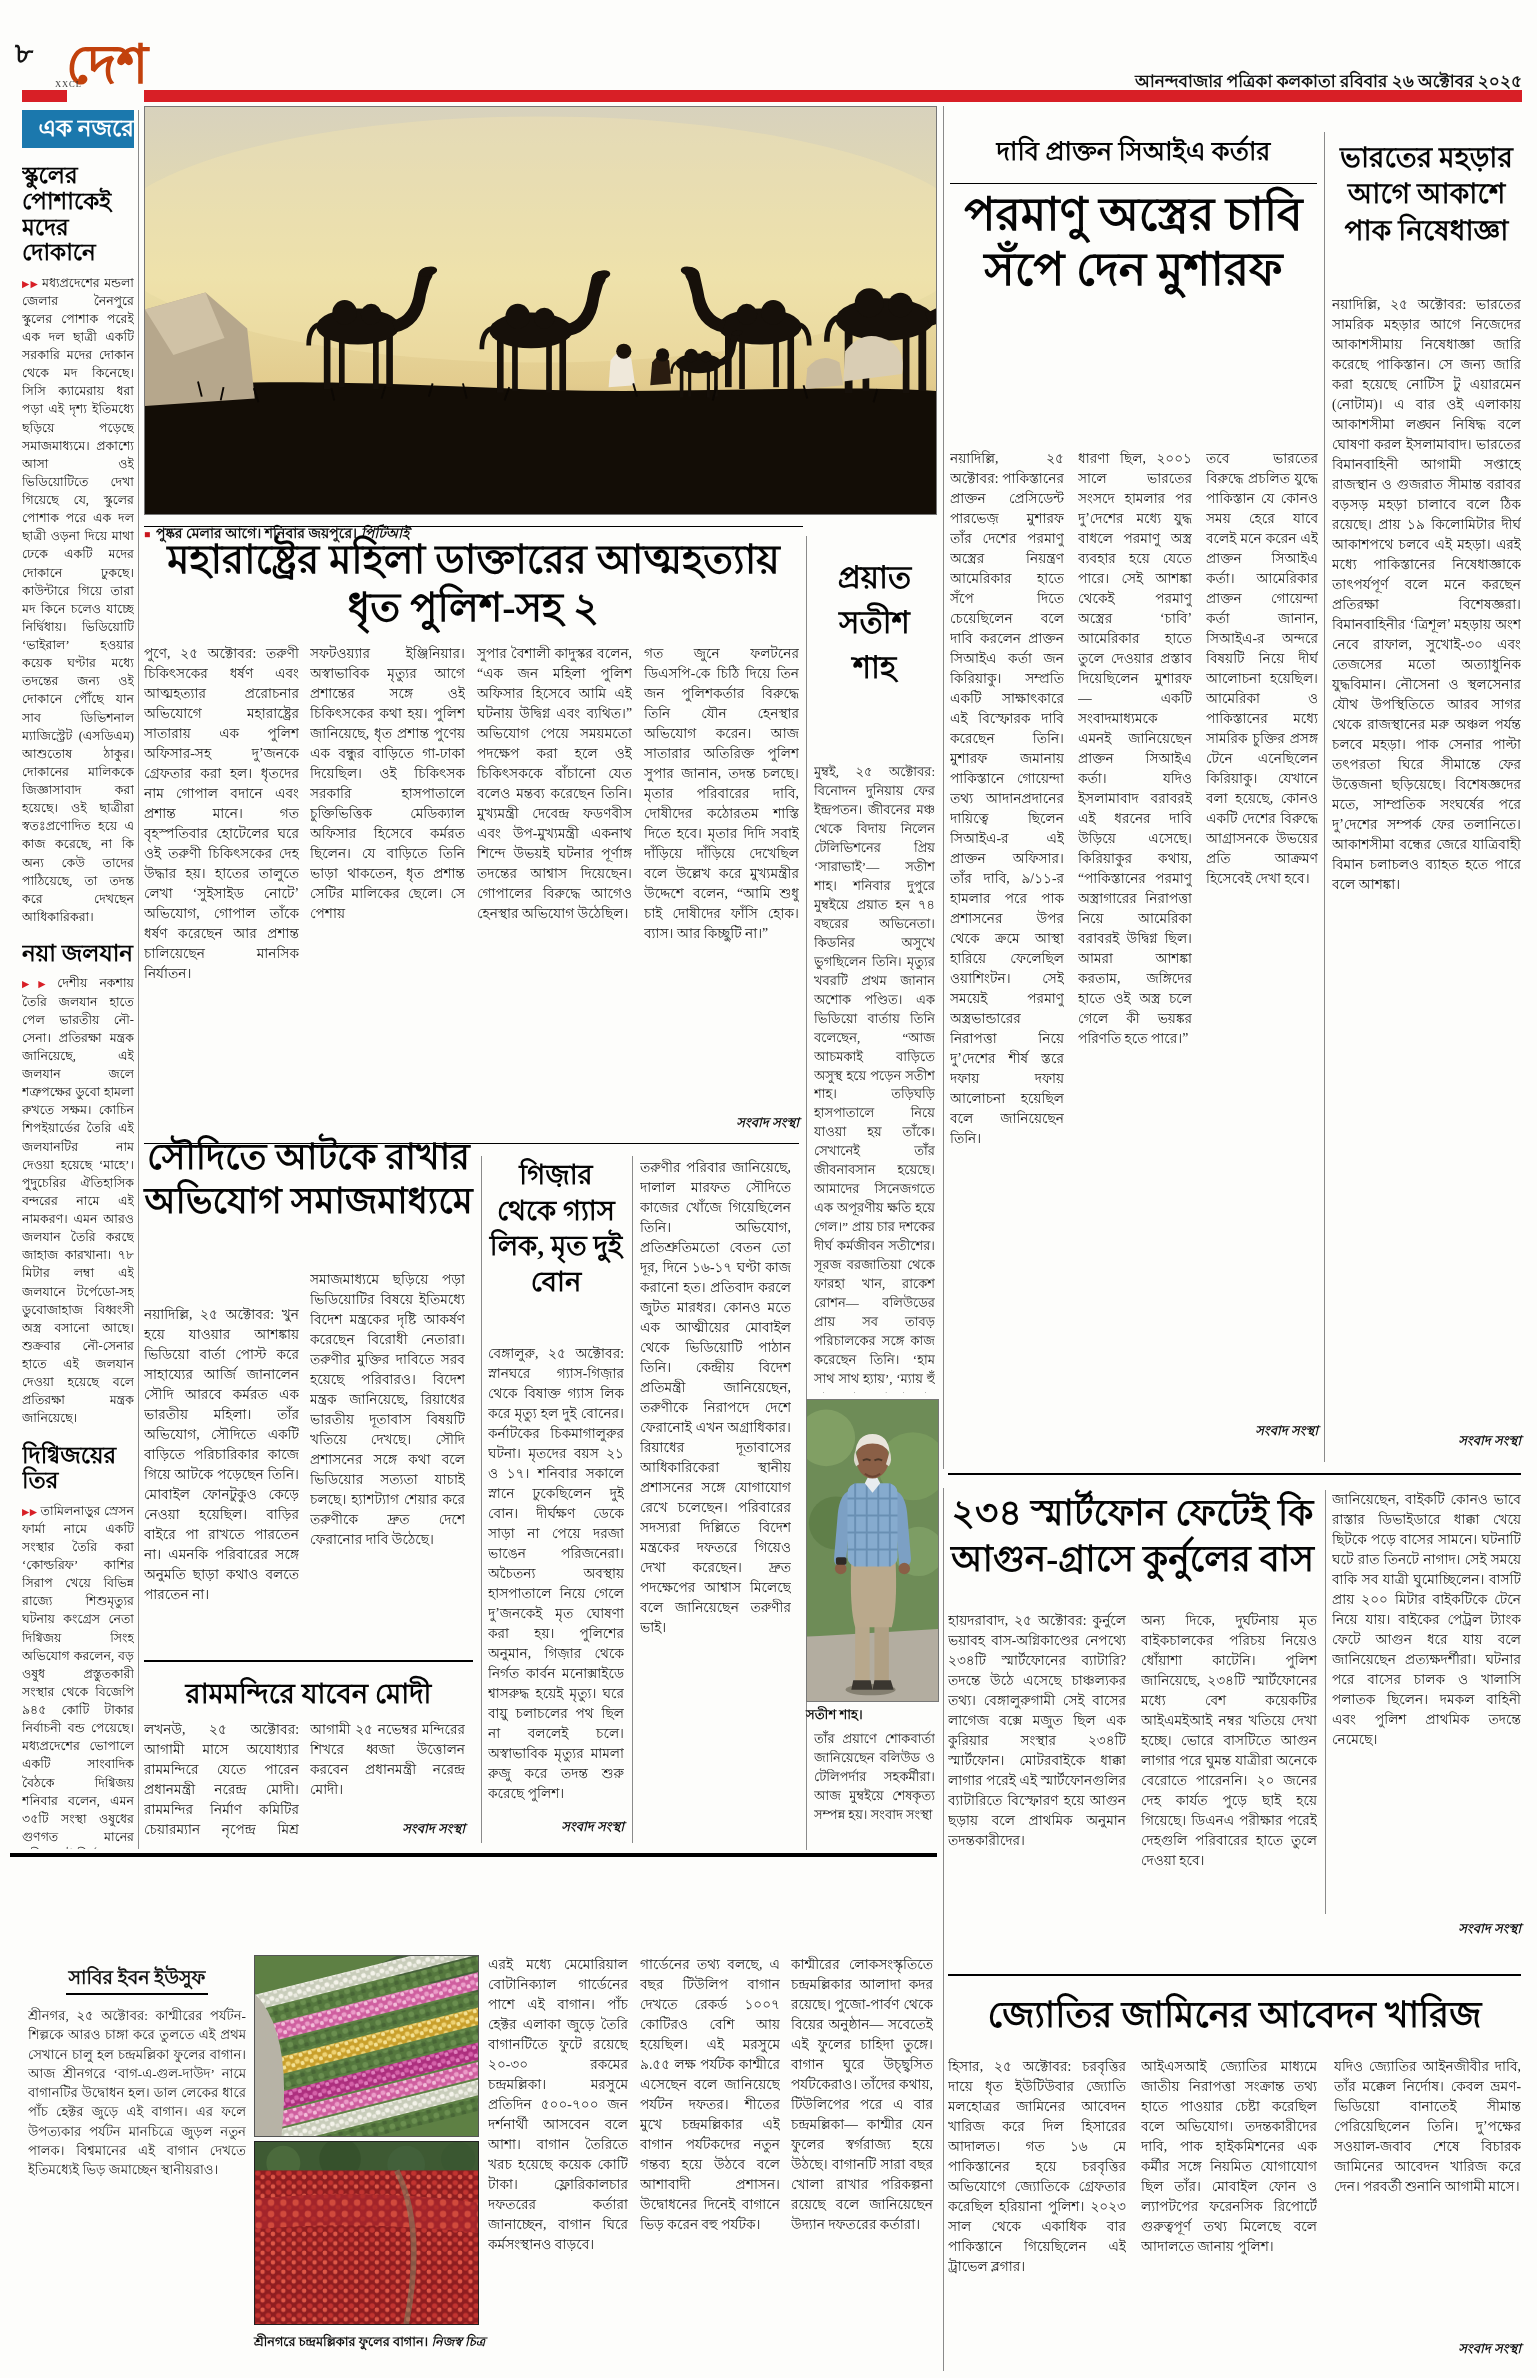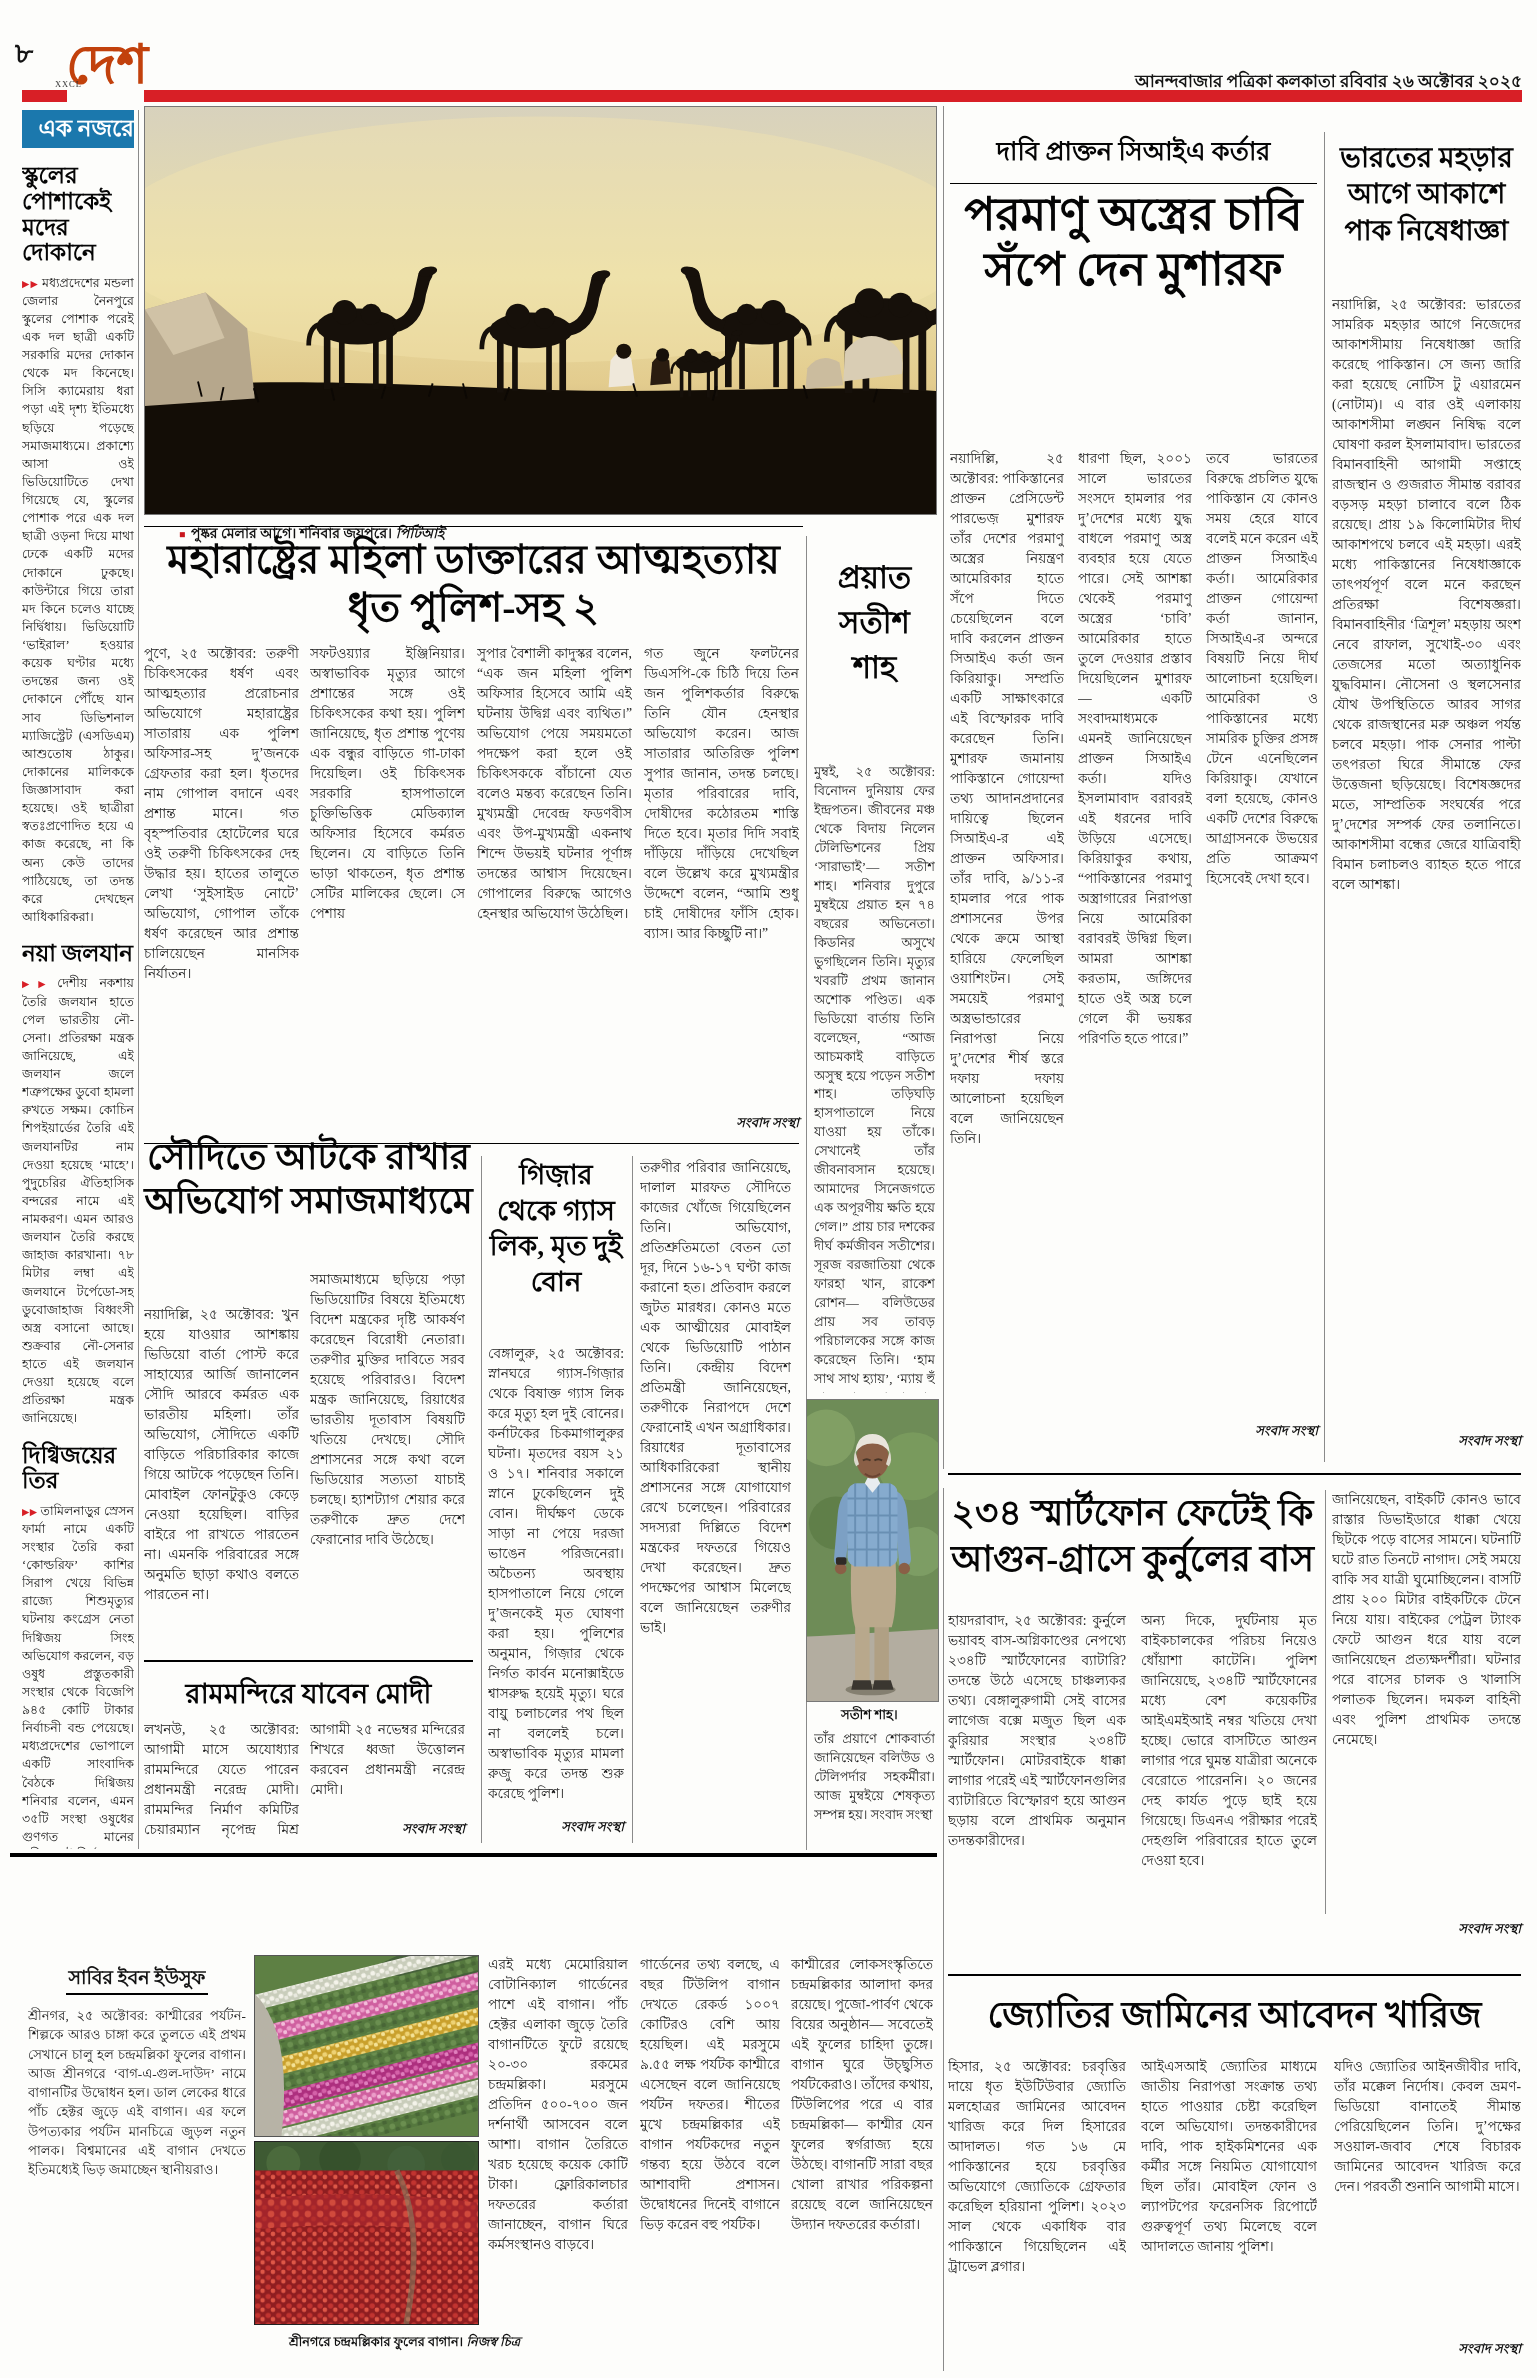--- a/index.html
+++ b/index.html
@@ -4,21 +4,21 @@
 <style>
   html,body{margin:0;padding:0;background:#e9e9e9;}
   #paper{position:relative;width:1538px;height:2378px;background:#fdfdfb;margin:0 auto;
          font-family:"Liberation Serif","DejaVu Serif",serif;color:#141414;overflow:hidden;}
   .abs{position:absolute;}
   .hl{font-weight:bold;color:#050505;text-align:center;}
   .txt{font-size:13.7px;line-height:1.46;text-align:justify;overflow:hidden;color:#1c1c1c;}
   .sign{font-style:italic;font-weight:bold;text-align:right;font-size:13.2px;}
   .vr{position:absolute;width:0.9px;background:#8a8a8a;}
   .hr{position:absolute;background:#000;}
-  .cap{font-weight:600;font-size:14px;color:#111;margin-left:35px;}
+  .cap{font-weight:600;font-size:14px;color:#111;}
   .cap .sq{color:#c9161d;font-size:10.4px;margin-right:5.7px;}
   .cap i{font-style:italic;}
   svg{display:block;}
   
   #h-pagenum{left:15px;top:32px;font-size:28px;font-weight:bold;}
   #h-masthead{left:66px;top:38px;font-size:54px;font-weight:bold;color:#c2410c;line-height:1;}
   #h-edition{left:55px;top:79px;font-size:8.5px;letter-spacing:0.9px;color:#333;}
   #h-bar-a{left:22px;top:90px;width:45px;height:12.3px;background:#d81f26;}
   #h-bar-b{left:144px;top:90px;width:1378px;height:12.3px;background:#d81f26;}
   #h-dateline{left:1041px;top:68px;width:481px;font-size:17px;font-weight:bold;text-align:right;}

